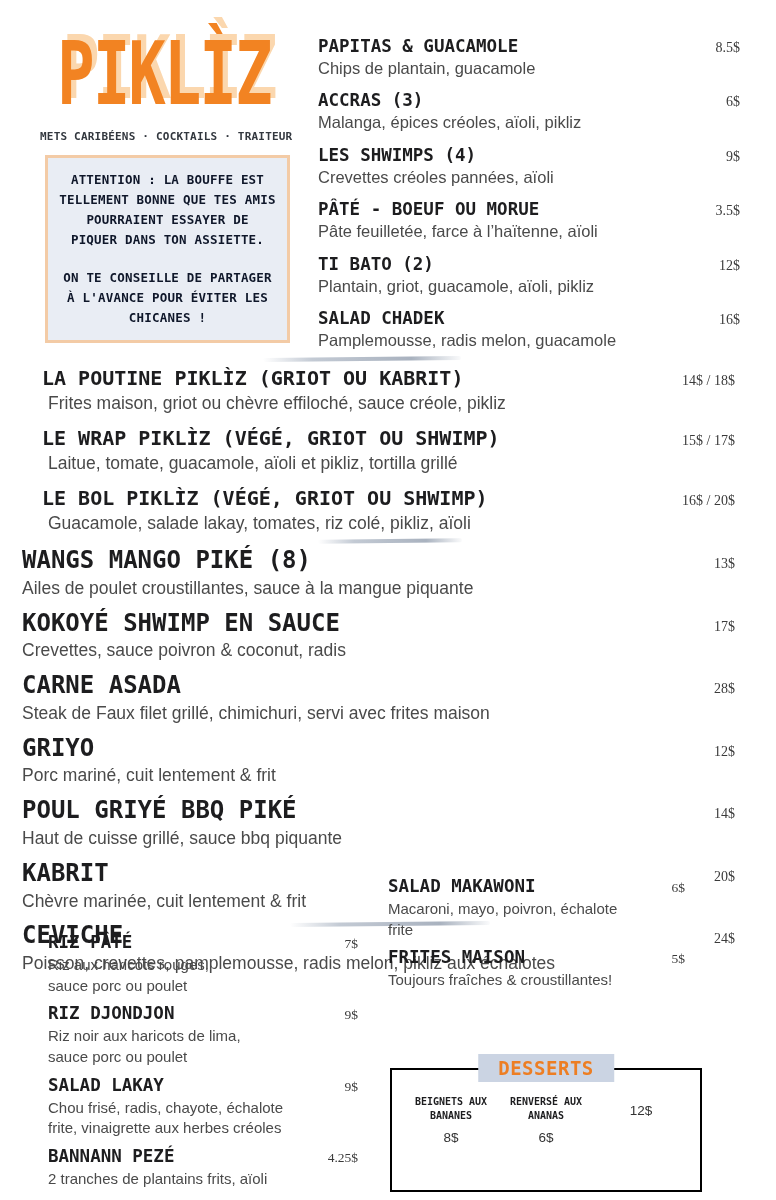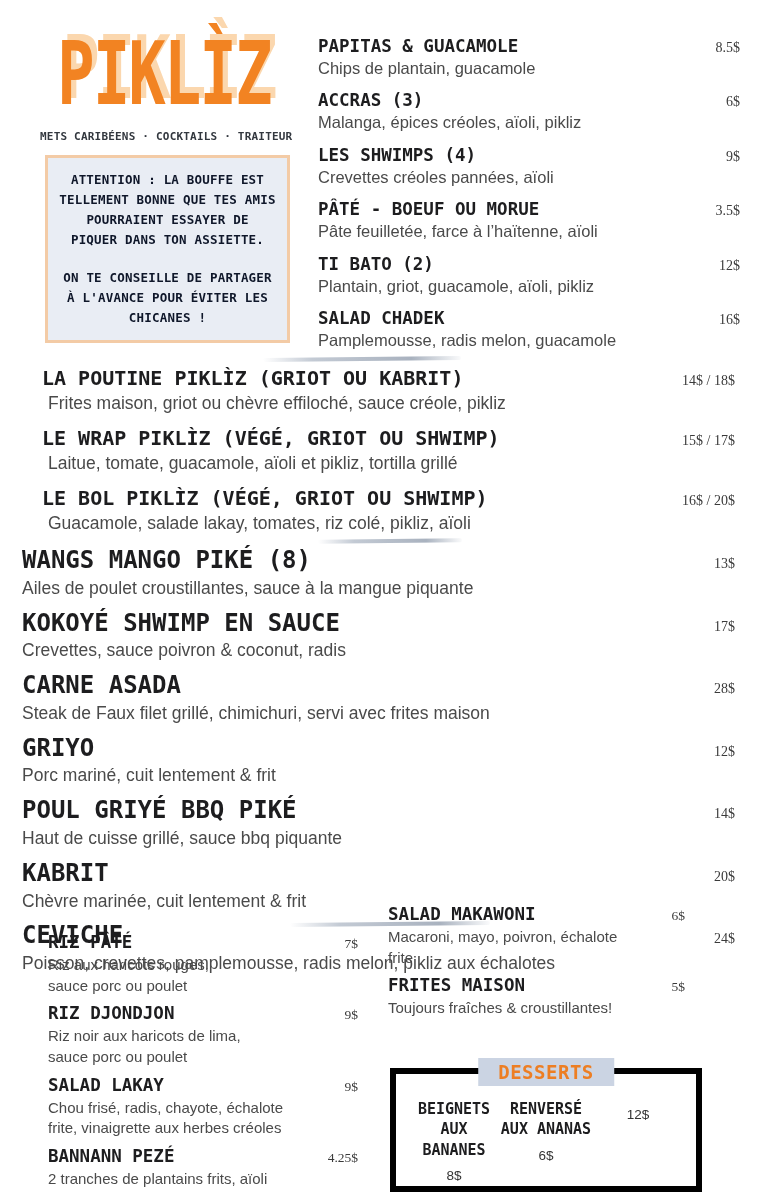--- a/index.html
+++ b/index.html
@@ -51,42 +51,42 @@
   .signatures .desc { font-size:17.5px; padding-left:6px; margin-top:2px; }
 
   
   .mains { position:absolute; left:22px; top:546px; width:713px; }
   .mains .item { margin-bottom:9px; }
   .mains .name { font-size:24px; line-height:1.2; }
   .mains .desc { font-size:17.5px; margin-top:2px; }
 
   
   .col-left  { position:absolute; left:48px;  top:932px; width:310px; }
-  .col-right { position:absolute; left:388px; top:904px; width:297px; }
+  .col-right { position:absolute; left:388px; top:876px; width:297px; }
   .sides .item { margin-bottom:7px; }
   .sides .name { font-size:17.5px; line-height:1.2; }
   .sides .desc { font-size:15px; line-height:1.38; white-space:pre-line; margin-top:2px; }
   .sides .price { font-size:13.5px; }
 
   
   .desserts-box {
     position:absolute; left:390px; top:1068px; width:312px; height:124px;
-    border:6px solid #000000;
+    border:2px solid #000000;
   }
   .desserts-label {
     position:absolute; top:-16px; left:50%; transform:translateX(-50%);
     background:#CBD4E3; color:#ED7E23; padding:3px 20px;
     font-family:"DejaVu Sans Mono", monospace; font-weight:700; font-size:19px;
     letter-spacing:0.5px; white-space:nowrap;
   }
   .desserts-grid { display:flex; justify-content:space-between; padding:25px 12px 0 12px; }
   .dessert { width:94px; text-align:center; }
   .dessert .dname {
     font-family:"DejaVu Sans Mono", monospace; font-weight:700;
-    font-size:15px; line-height:1.35; color:#1d1d1f;
+    font-size:10px; line-height:1.35; color:#1d1d1f;
   }
   .dessert .dprice { margin-top:8px; font-size:13.5px; color:#333; }
 
   
   .stroke {
     position:absolute; height:4px; border-radius:3px;
     background:linear-gradient(90deg, rgba(195,202,214,0) 0%, #c3cad4 25%, #a9b2bf 75%, rgba(195,202,214,0.08) 100%);
     transform:rotate(-0.6deg);
   }
   .stroke-1 { left:263px; top:357px; width:198px; }

